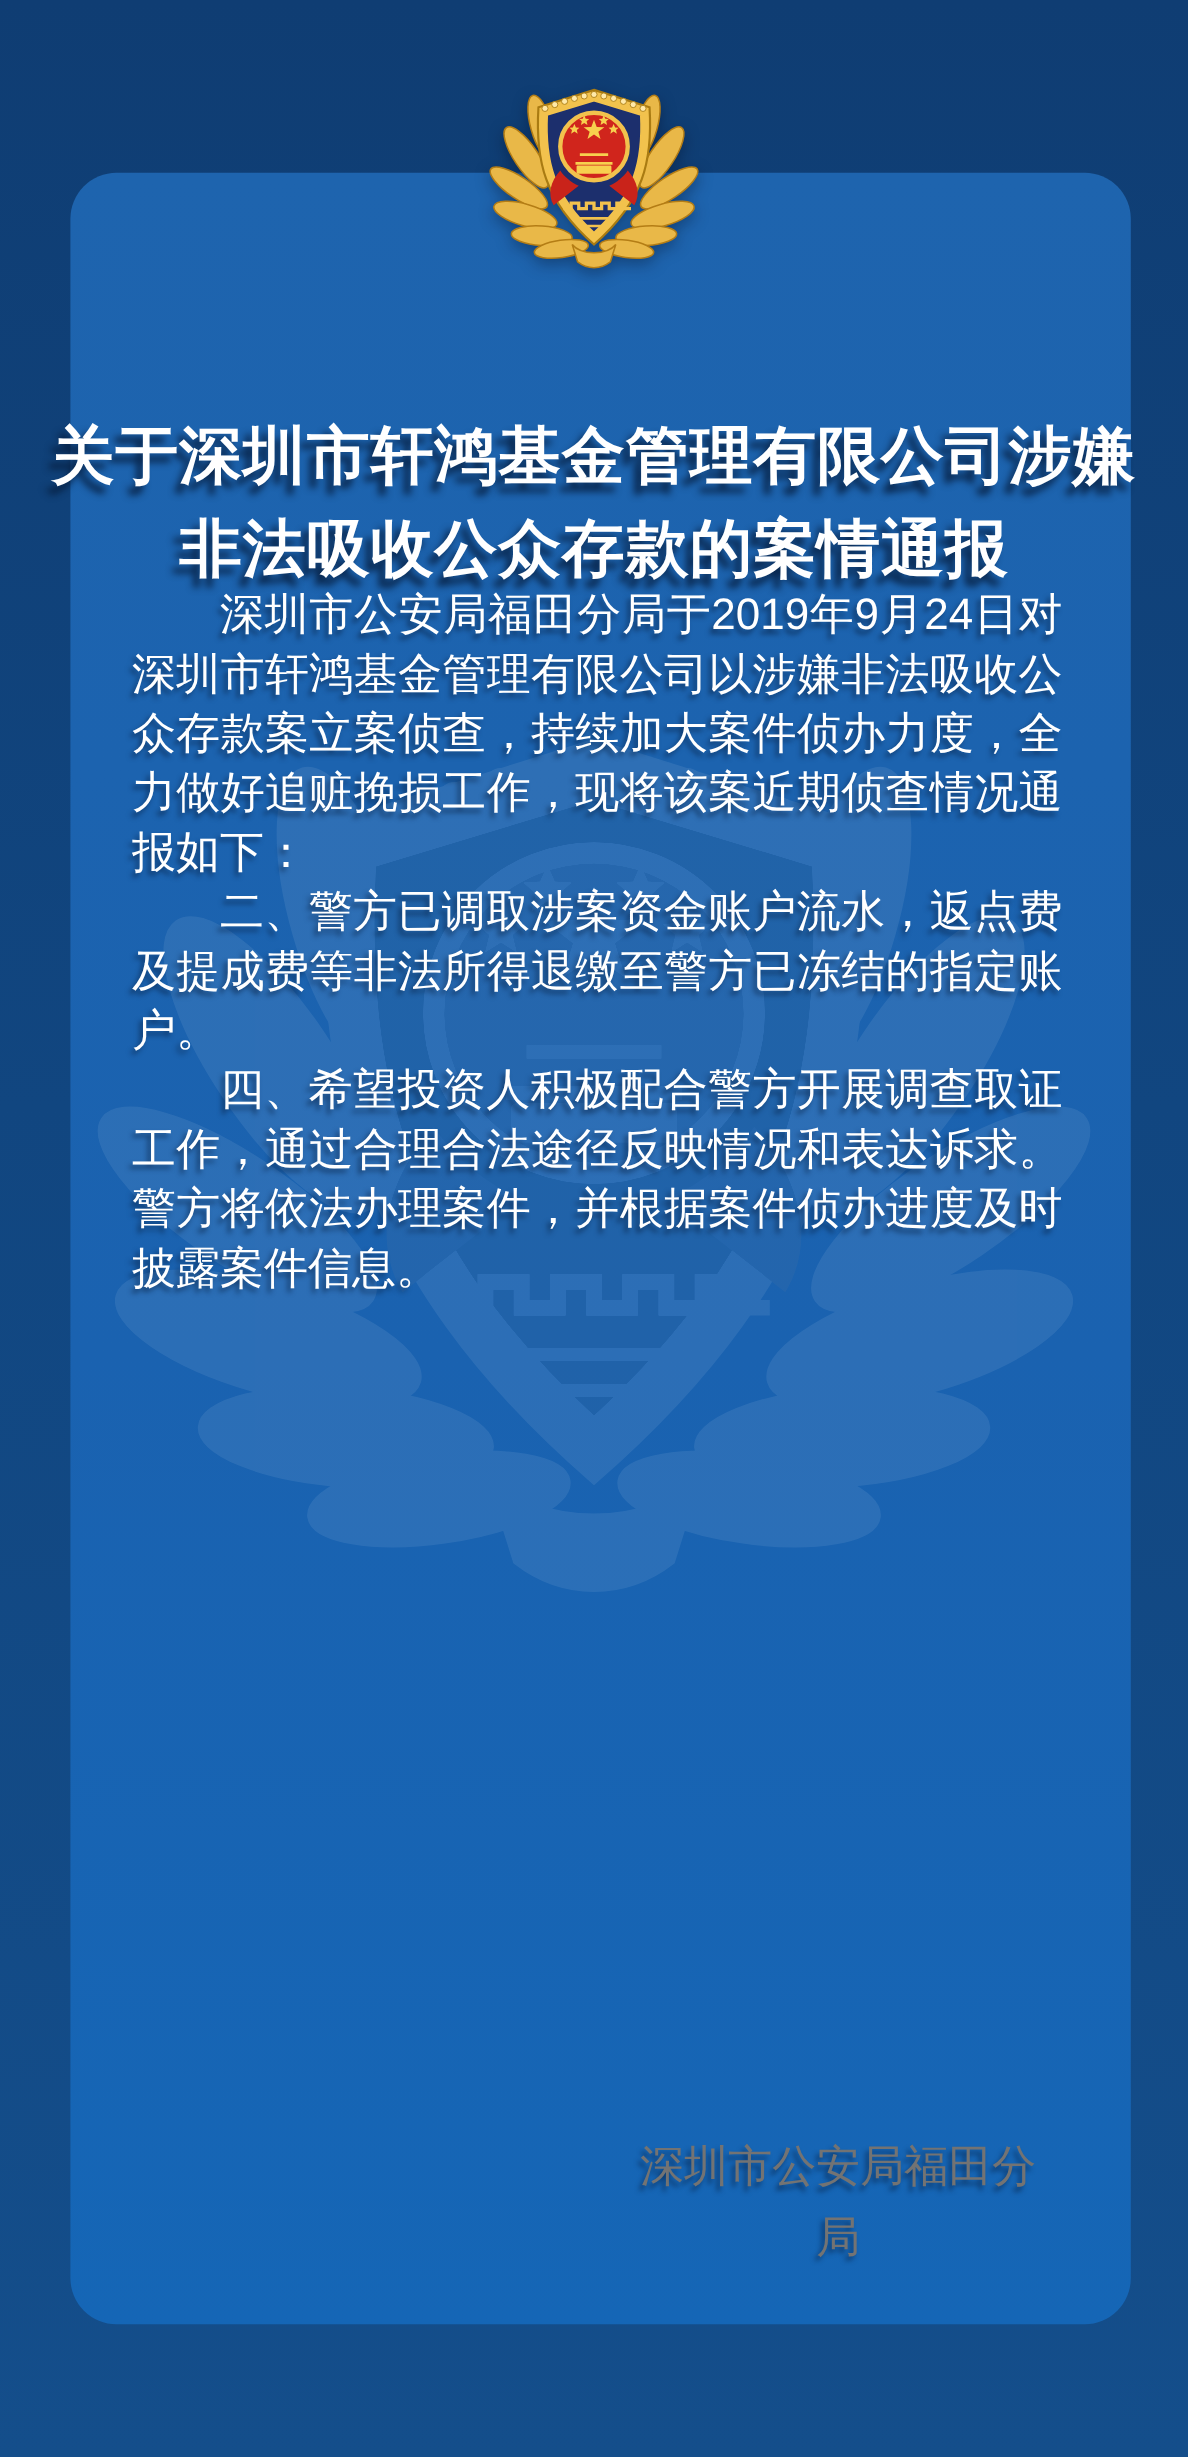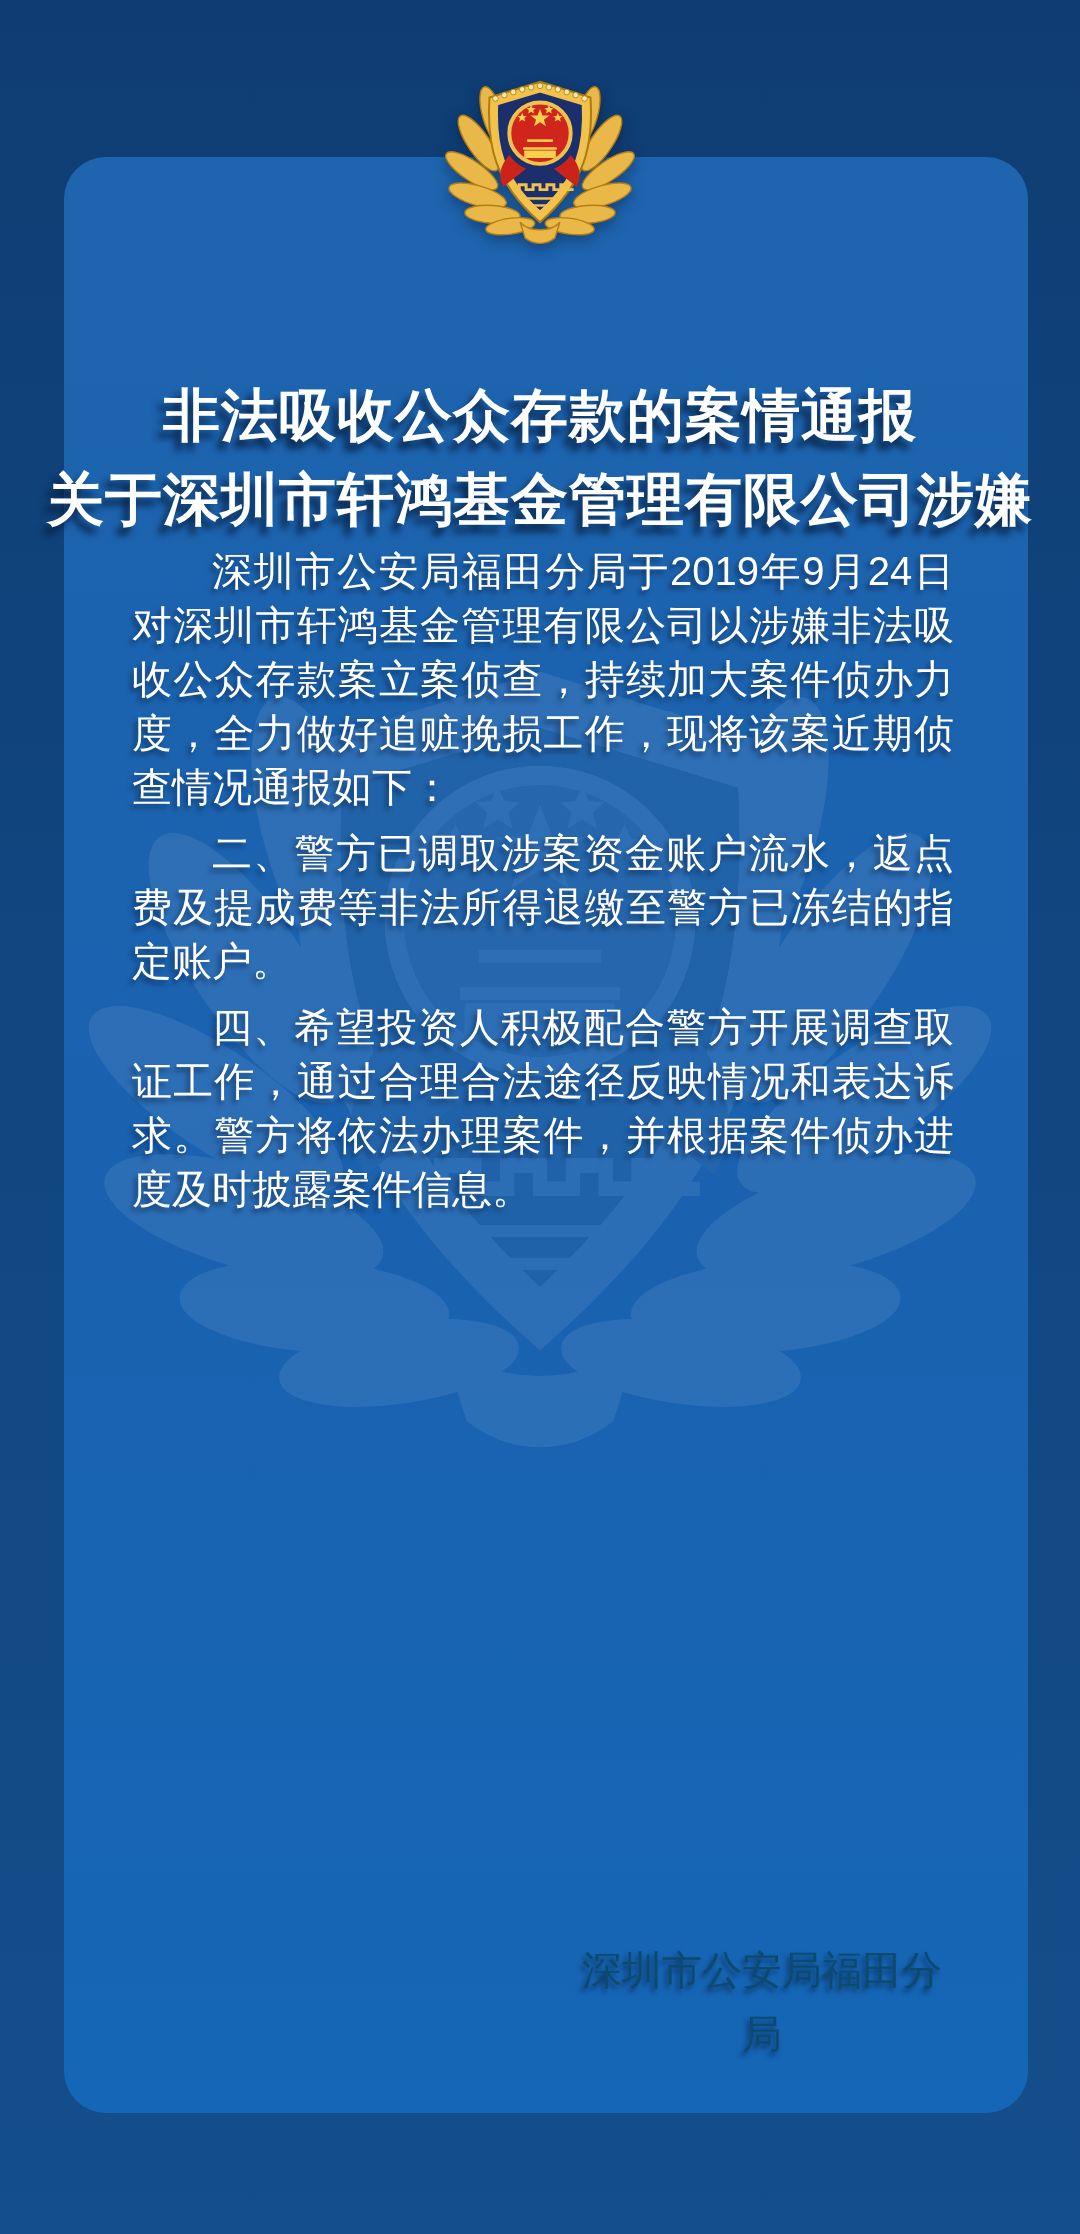--- a/index.html
+++ b/index.html
@@ -34,24 +34,24 @@
     font-size:57px;line-height:84px;letter-spacing:1px;
     text-shadow:-6px 8px 7px rgba(6,28,60,.85);
   }
   .title span{display:block;}
   .body-text{
     position:absolute;left:120px;top:532px;width:846px;z-index:4;
     color:#ffffff;font-size:40px;line-height:54px;
     text-align:justify;text-justify:inter-ideograph;
     text-shadow:-3px 4px 5px rgba(6,28,60,.6);
   }
-  .body-text p{margin:12px;text-indent:80px;word-break:break-all;}
+  .body-text p{margin:0;text-indent:80px;word-break:break-all;}
   .signature{
     position:absolute;left:572px;top:1938px;width:380px;z-index:4;
-    color:#0c4a6e;font-size:40px;line-height:64px;text-align:center;
+    color:#737373;font-size:40px;line-height:64px;text-align:center;
     text-shadow:-3px 4px 5px rgba(6,28,60,.6);
   }
   .defs-holder{position:absolute;width:0;height:0;overflow:hidden;}
 </style>
 </head>
 <body>
 
 <svg class="defs-holder" aria-hidden="true">
   <defs>
     <polygon id="st-small" points="0,-4.6 1.4,-1.4 4.6,-1.2 2.2,0.9 3,4.2 0,2.3 -3,4.2 -2.2,0.9 -4.6,-1.2 -1.4,-1.4" fill="#f7d04e"></polygon>
@@ -112,22 +112,22 @@
     <svg class="watermark">
       <use href="#police-badge-symbol"></use>
     </svg>
   </div>
 
   <svg class="badge">
     <use href="#police-badge-symbol"></use>
   </svg>
 
   <h1 class="title">
+    <span>关于深圳市轩鸿基金管理有限公司涉嫌</span>
     <span>非法吸收公众存款的案情通报</span>
-    <span>关于深圳市轩鸿基金管理有限公司涉嫌</span>
   </h1>
 
   <div class="body-text">
     <p>深圳市公安局福田分局于2019年9月24日对深圳市轩鸿基金管理有限公司以涉嫌非法吸收公众存款案立案侦查，持续加大案件侦办力度，全力做好追赃挽损工作，现将该案近期侦查情况通报如下：</p>
     <p>二、警方已调取涉案资金账户流水，返点费及提成费等非法所得退缴至警方已冻结的指定账户。</p>
     <p>四、希望投资人积极配合警方开展调查取证工作，通过合理合法途径反映情况和表达诉求。警方将依法办理案件，并根据案件侦办进度及时披露案件信息。</p>
   </div>
 
   <div class="signature">
     <div>深圳市公安局福田分局</div>

